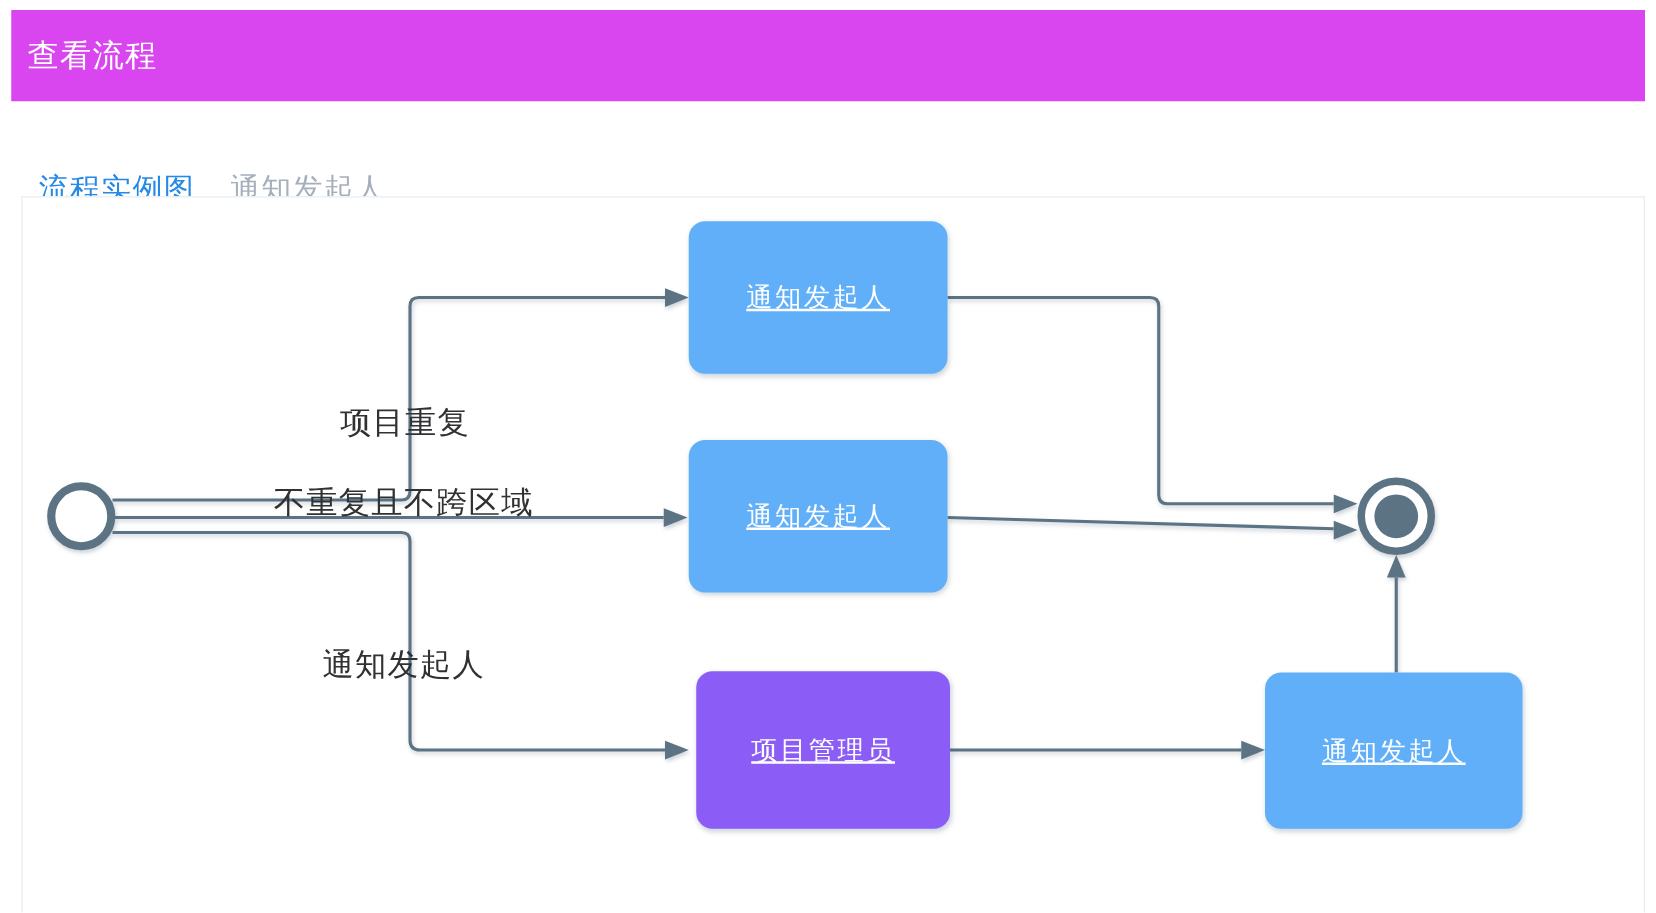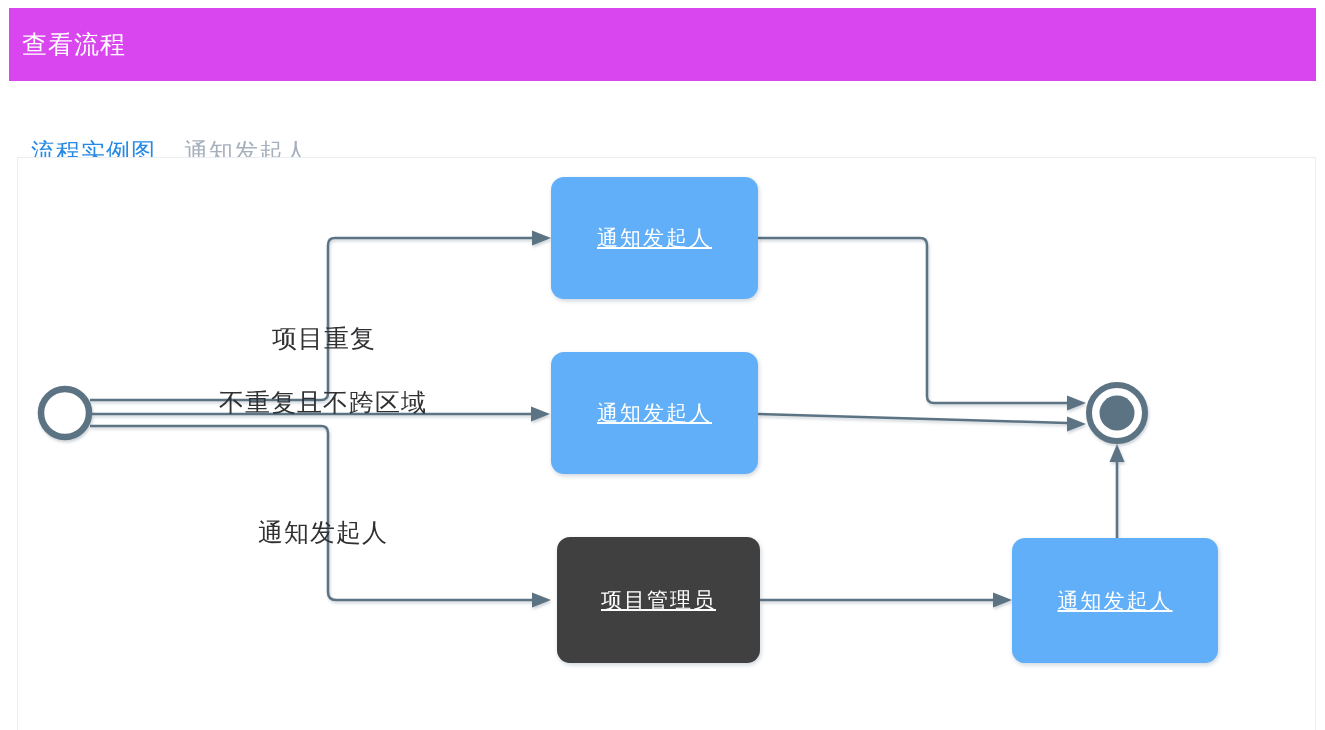--- a/index.html
+++ b/index.html
@@ -20,21 +20,21 @@
            border:1px solid #E8EEF2; border-bottom:none; background:#ffffff; }
 
   .diagram-svg { position:absolute; left:0; top:0; width:1325px; height:730px;
                  pointer-events:none;
                  filter:drop-shadow(1px 2px 1.5px rgba(80,100,120,0.30)); }
 
   .task { position:absolute; border-radius:13px; display:flex; align-items:center;
           justify-content:center; color:#ffffff; font-size:21px; letter-spacing:2px;
           box-shadow:1px 2px 4px rgba(60,90,120,0.25); cursor:pointer;text-decoration:underline; }
   .task.light { background:#61AFF8; }
-  .task.dark  { background:#404040; }
+  .task.dark  { background:#8b5cf6; }
   .task1 { left:551px; top:177px; width:207px; height:122px; }
   .task2 { left:551px; top:352px; width:207px; height:122px; }
   .task3 { left:557px; top:537px; width:203px; height:126px; }
   .task4 { left:1012px; top:538px; width:206px; height:125px; }
 
   .edge-label { position:absolute; width:220px; text-align:center; font-size:25px;
                 color:#303133; line-height:26px; letter-spacing:1px; }
   .edge-label.l1 { left:214px; top:325px; }
   .edge-label.l2 { left:213px; top:389px; }
   .edge-label.l3 { left:213px; top:519px; }

